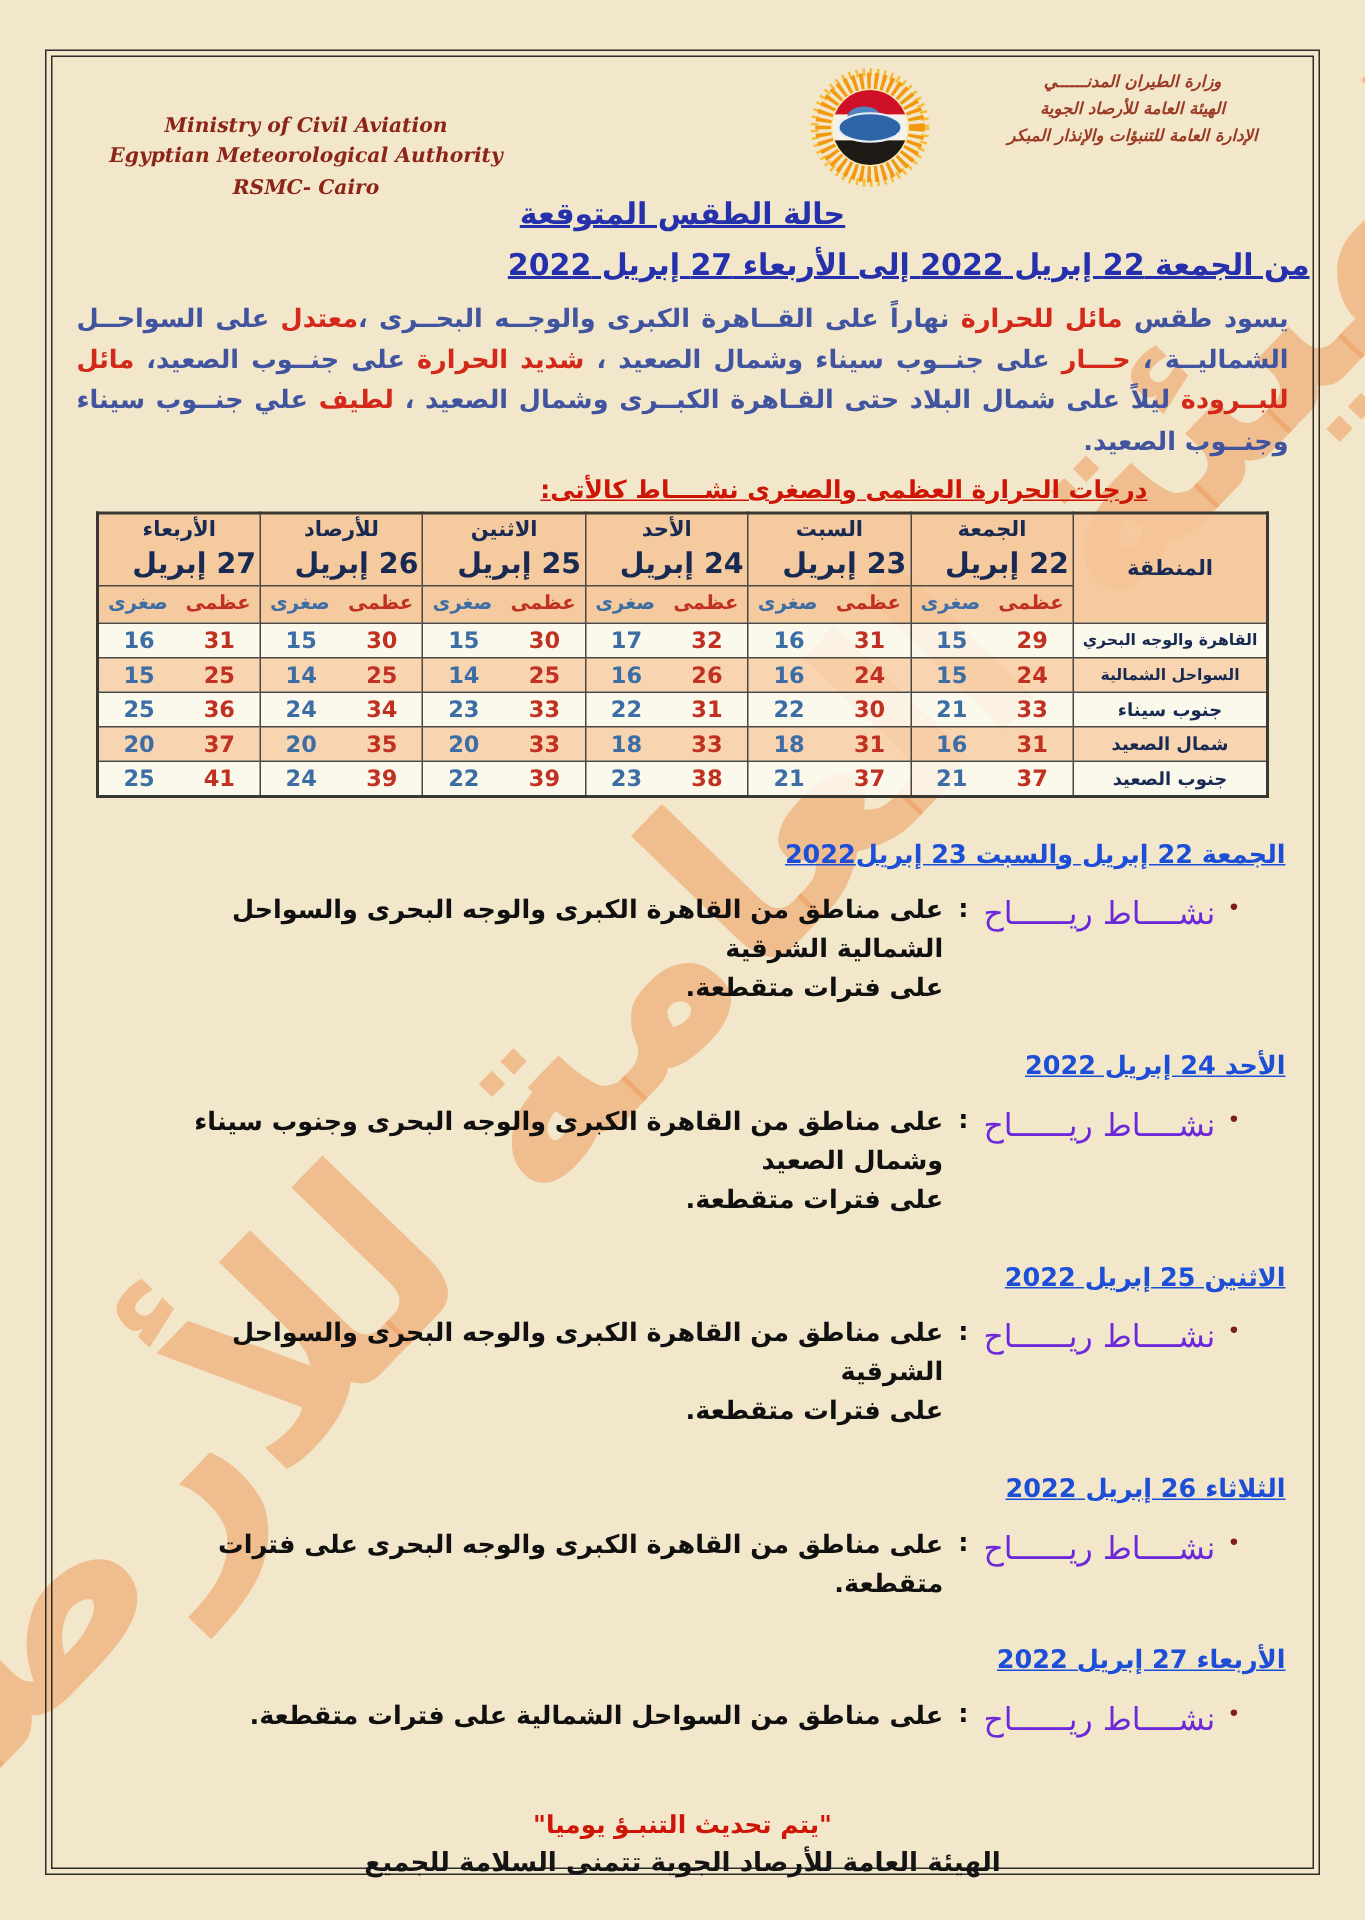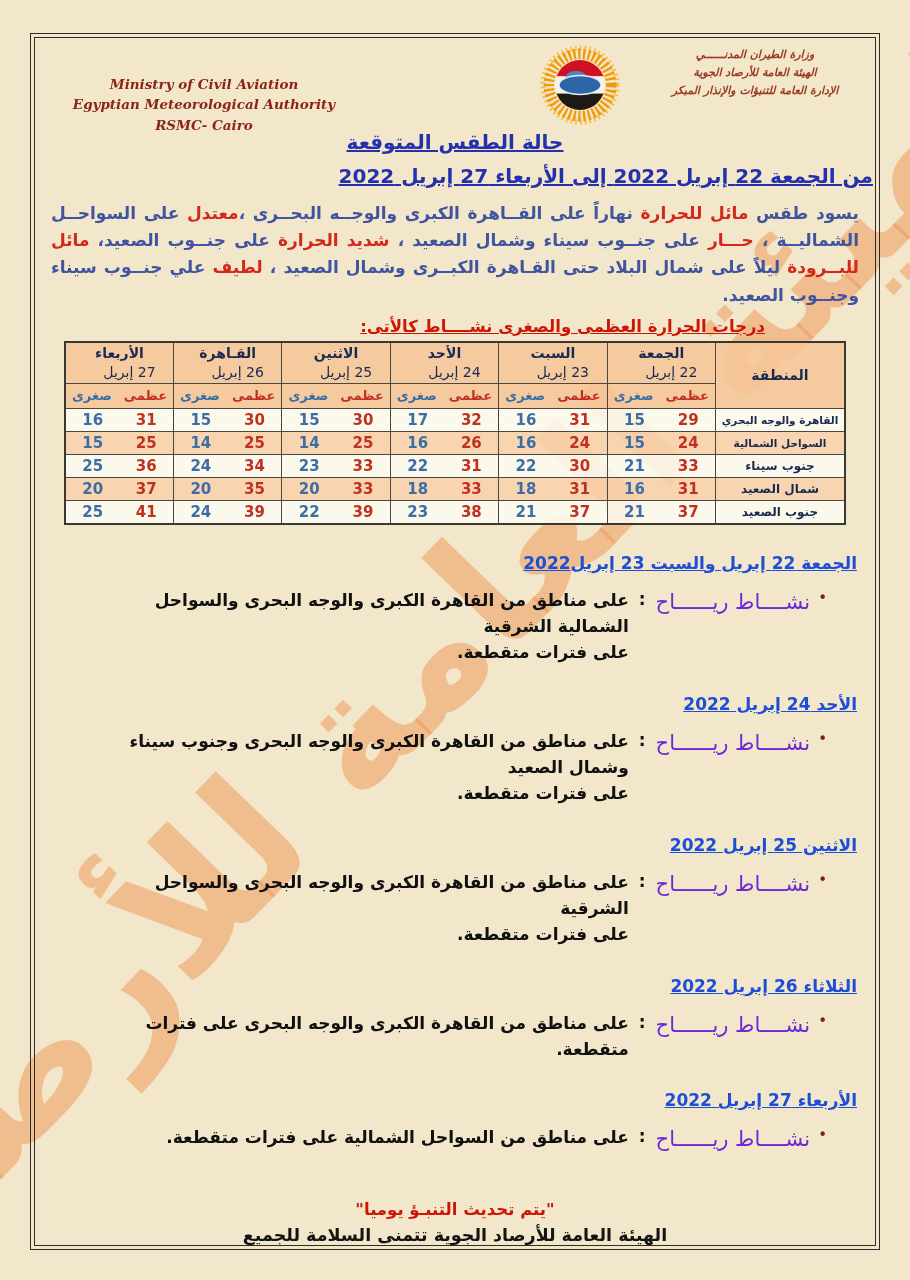--- a/index.html
+++ b/index.html
@@ -61,21 +61,21 @@
     color:#CE1506;font-weight:bold;font-size:16.5px;text-decoration:underline;
   }
   
   table.temps{
     width:782px;margin:0 auto;border-collapse:collapse;direction:rtl;
     border:2px solid #3a3833;table-layout:fixed;
   }
   table.temps th, table.temps td{border:1px solid #4a4742;padding:0;}
   table.temps th{background:rgba(246,198,153,0.88);}
   .day-name{font-size:14px;font-weight:bold;color:#182A52;line-height:1.45;}
-  .day-date{font-size:14px;font-weight:normal;color:#182A52;line-height:1.4;padding-left:20px;}
+  .day-date{font-size:19px;font-weight:bold;color:#182A52;line-height:1.4;padding-left:20px;}
   .th-region{font-size:14px;font-weight:bold;color:#182A52;width:128px;}
   .maxmin-row th{height:24px;}
   .mm-wrap{display:flex;justify-content:space-around;direction:rtl;}
   .mm-max{color:#C03122;font-weight:bold;font-size:13px;}
   .mm-min{color:#3C6EA5;font-weight:bold;font-size:13px;}
   tbody.temps-body td{height:22px;}
   tbody.temps-body tr.rowA td{background:rgba(253,251,242,0.85);}
   tbody.temps-body tr.rowB td{background:rgba(249,209,172,0.85);}
   .region-cell{font-size:12px;font-weight:bold;color:#182A52;text-align:center;}
   .region-cell.small{font-size:10.5px;}
@@ -168,21 +168,21 @@
               </th>
               <th>
                 <div class="day-name">الأحد</div>
                 <div class="day-date">24 إبريل</div>
               </th>
               <th>
                 <div class="day-name">الاثنين</div>
                 <div class="day-date">25 إبريل</div>
               </th>
               <th>
-                <div class="day-name">القـاهرة</div>
+                <div class="day-name">للأرصاد</div>
                 <div class="day-date">26 إبريل</div>
               </th>
               <th>
                 <div class="day-name">الأربعاء</div>
                 <div class="day-date">27 إبريل</div>
               </th>
             </tr>
             <tr class="maxmin-row">
               <th>
                 <div class="mm-wrap">

